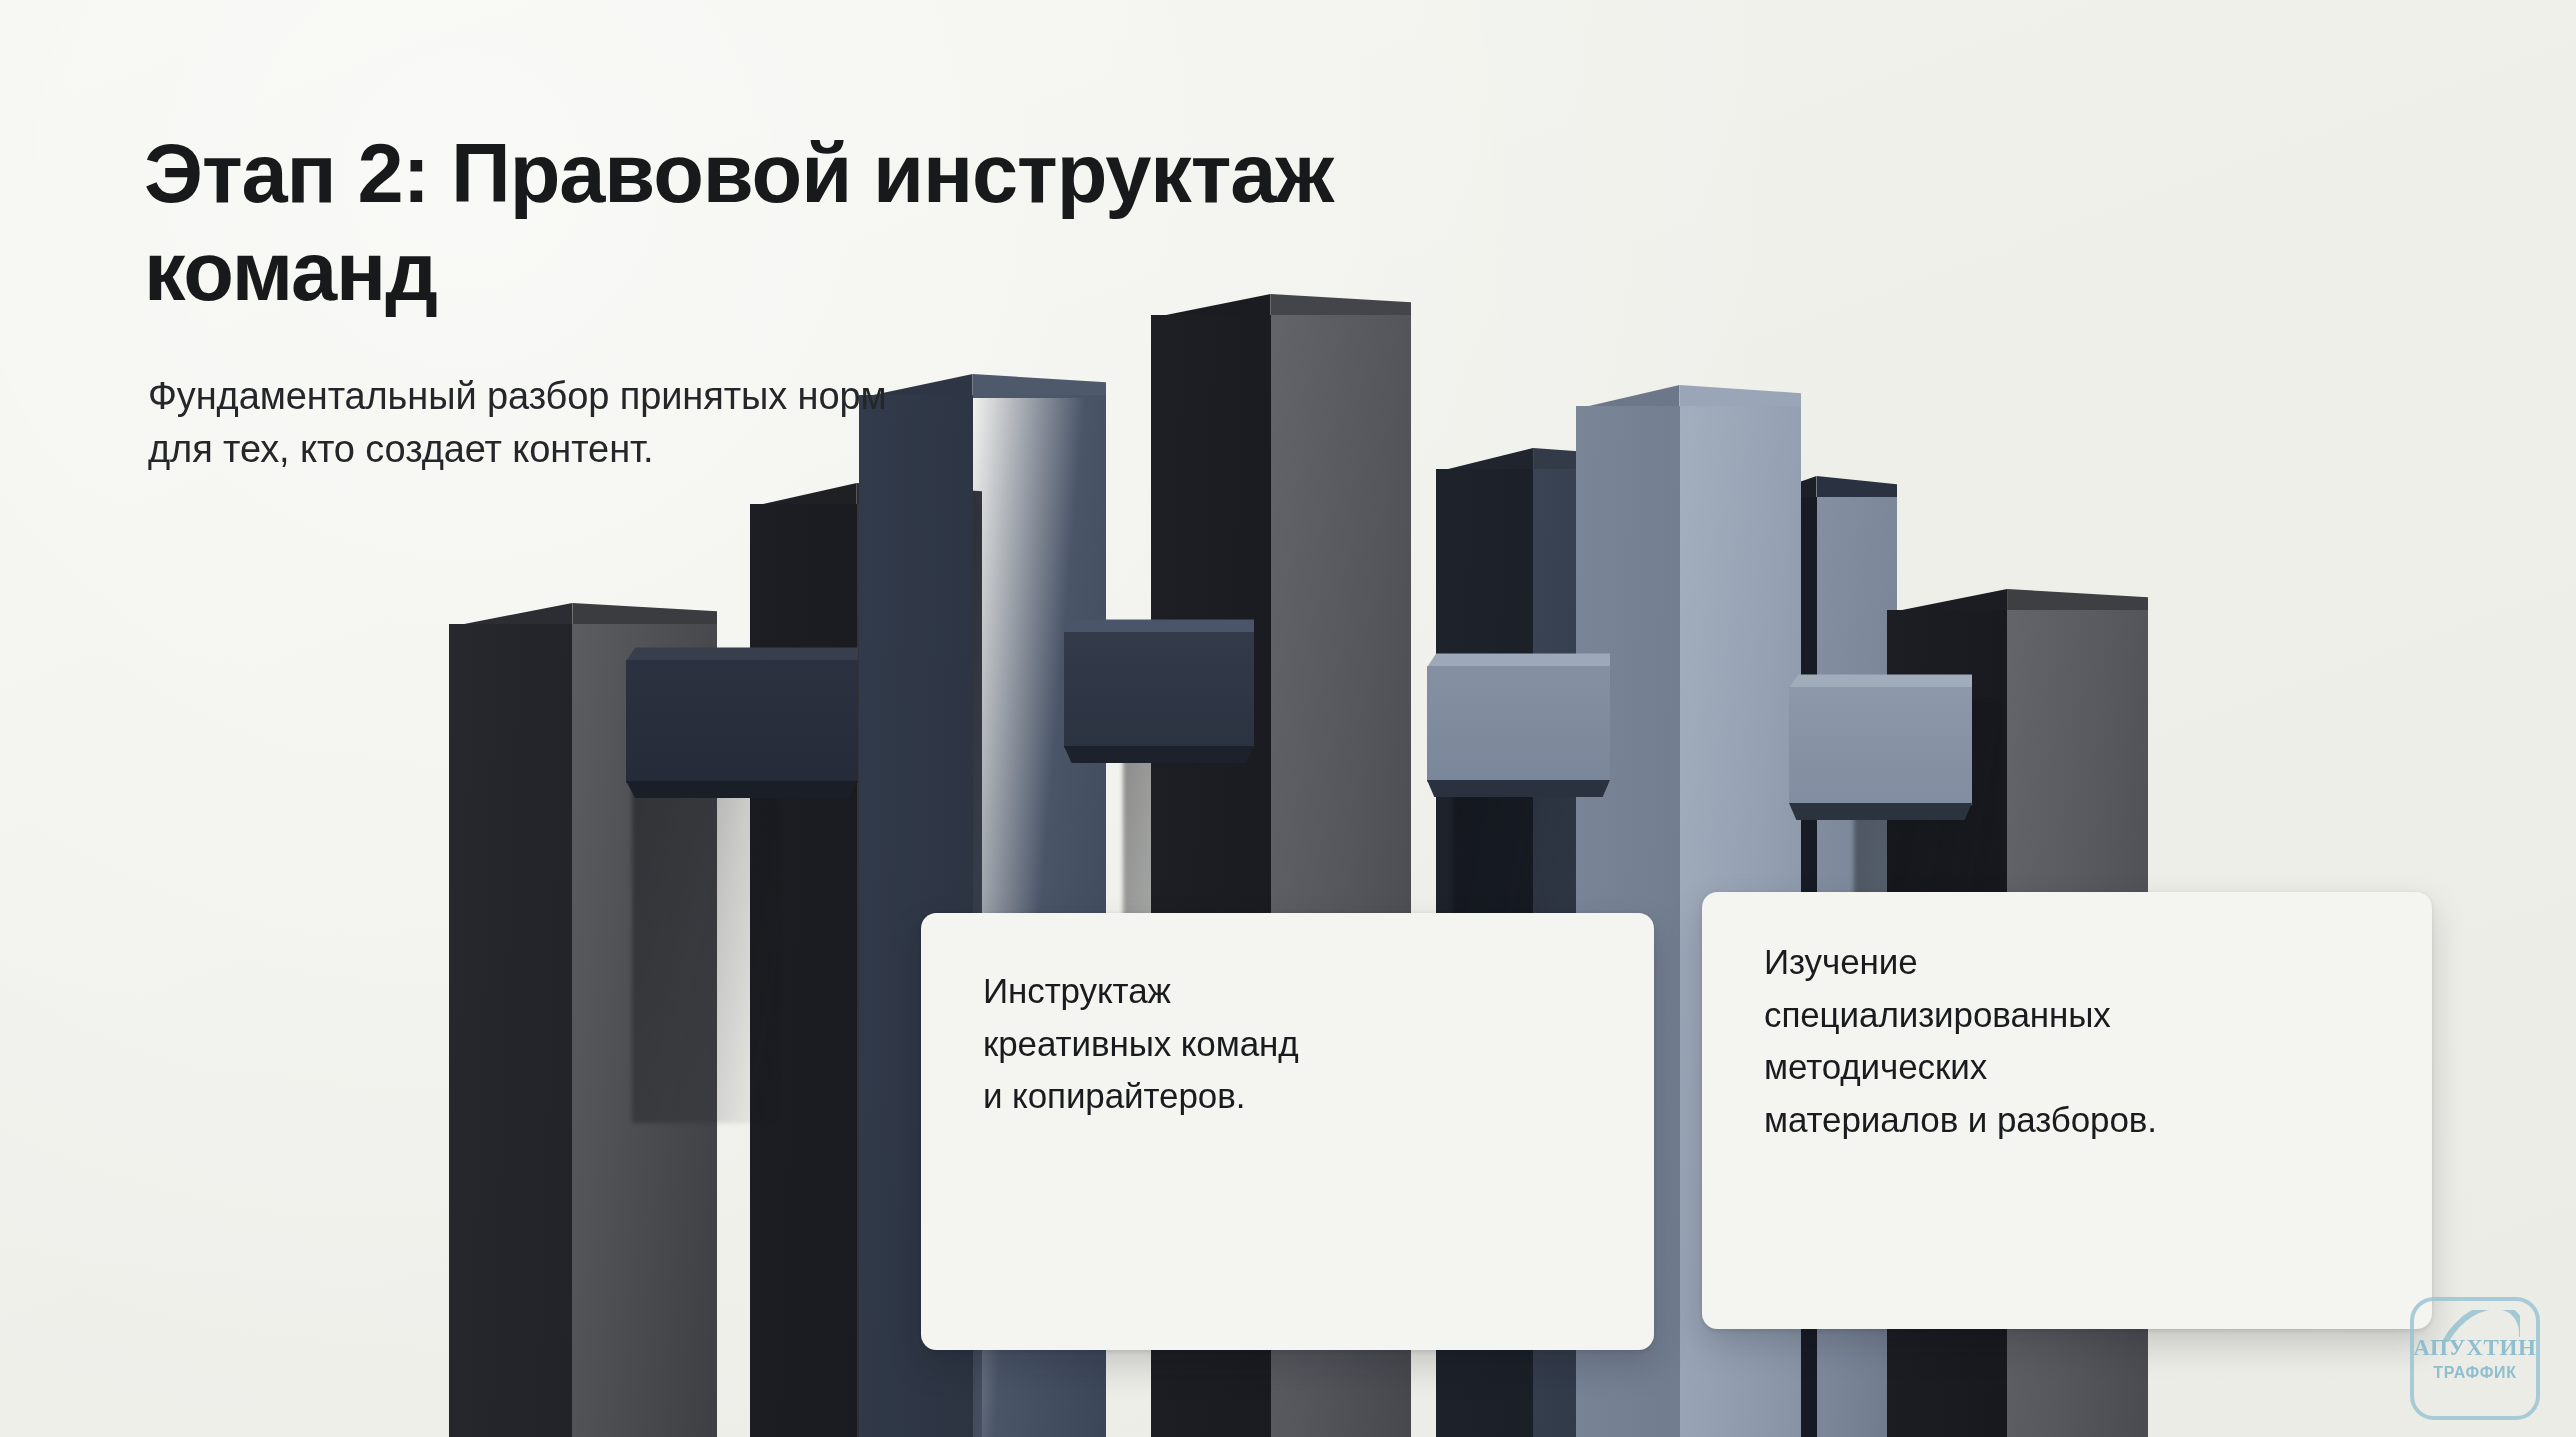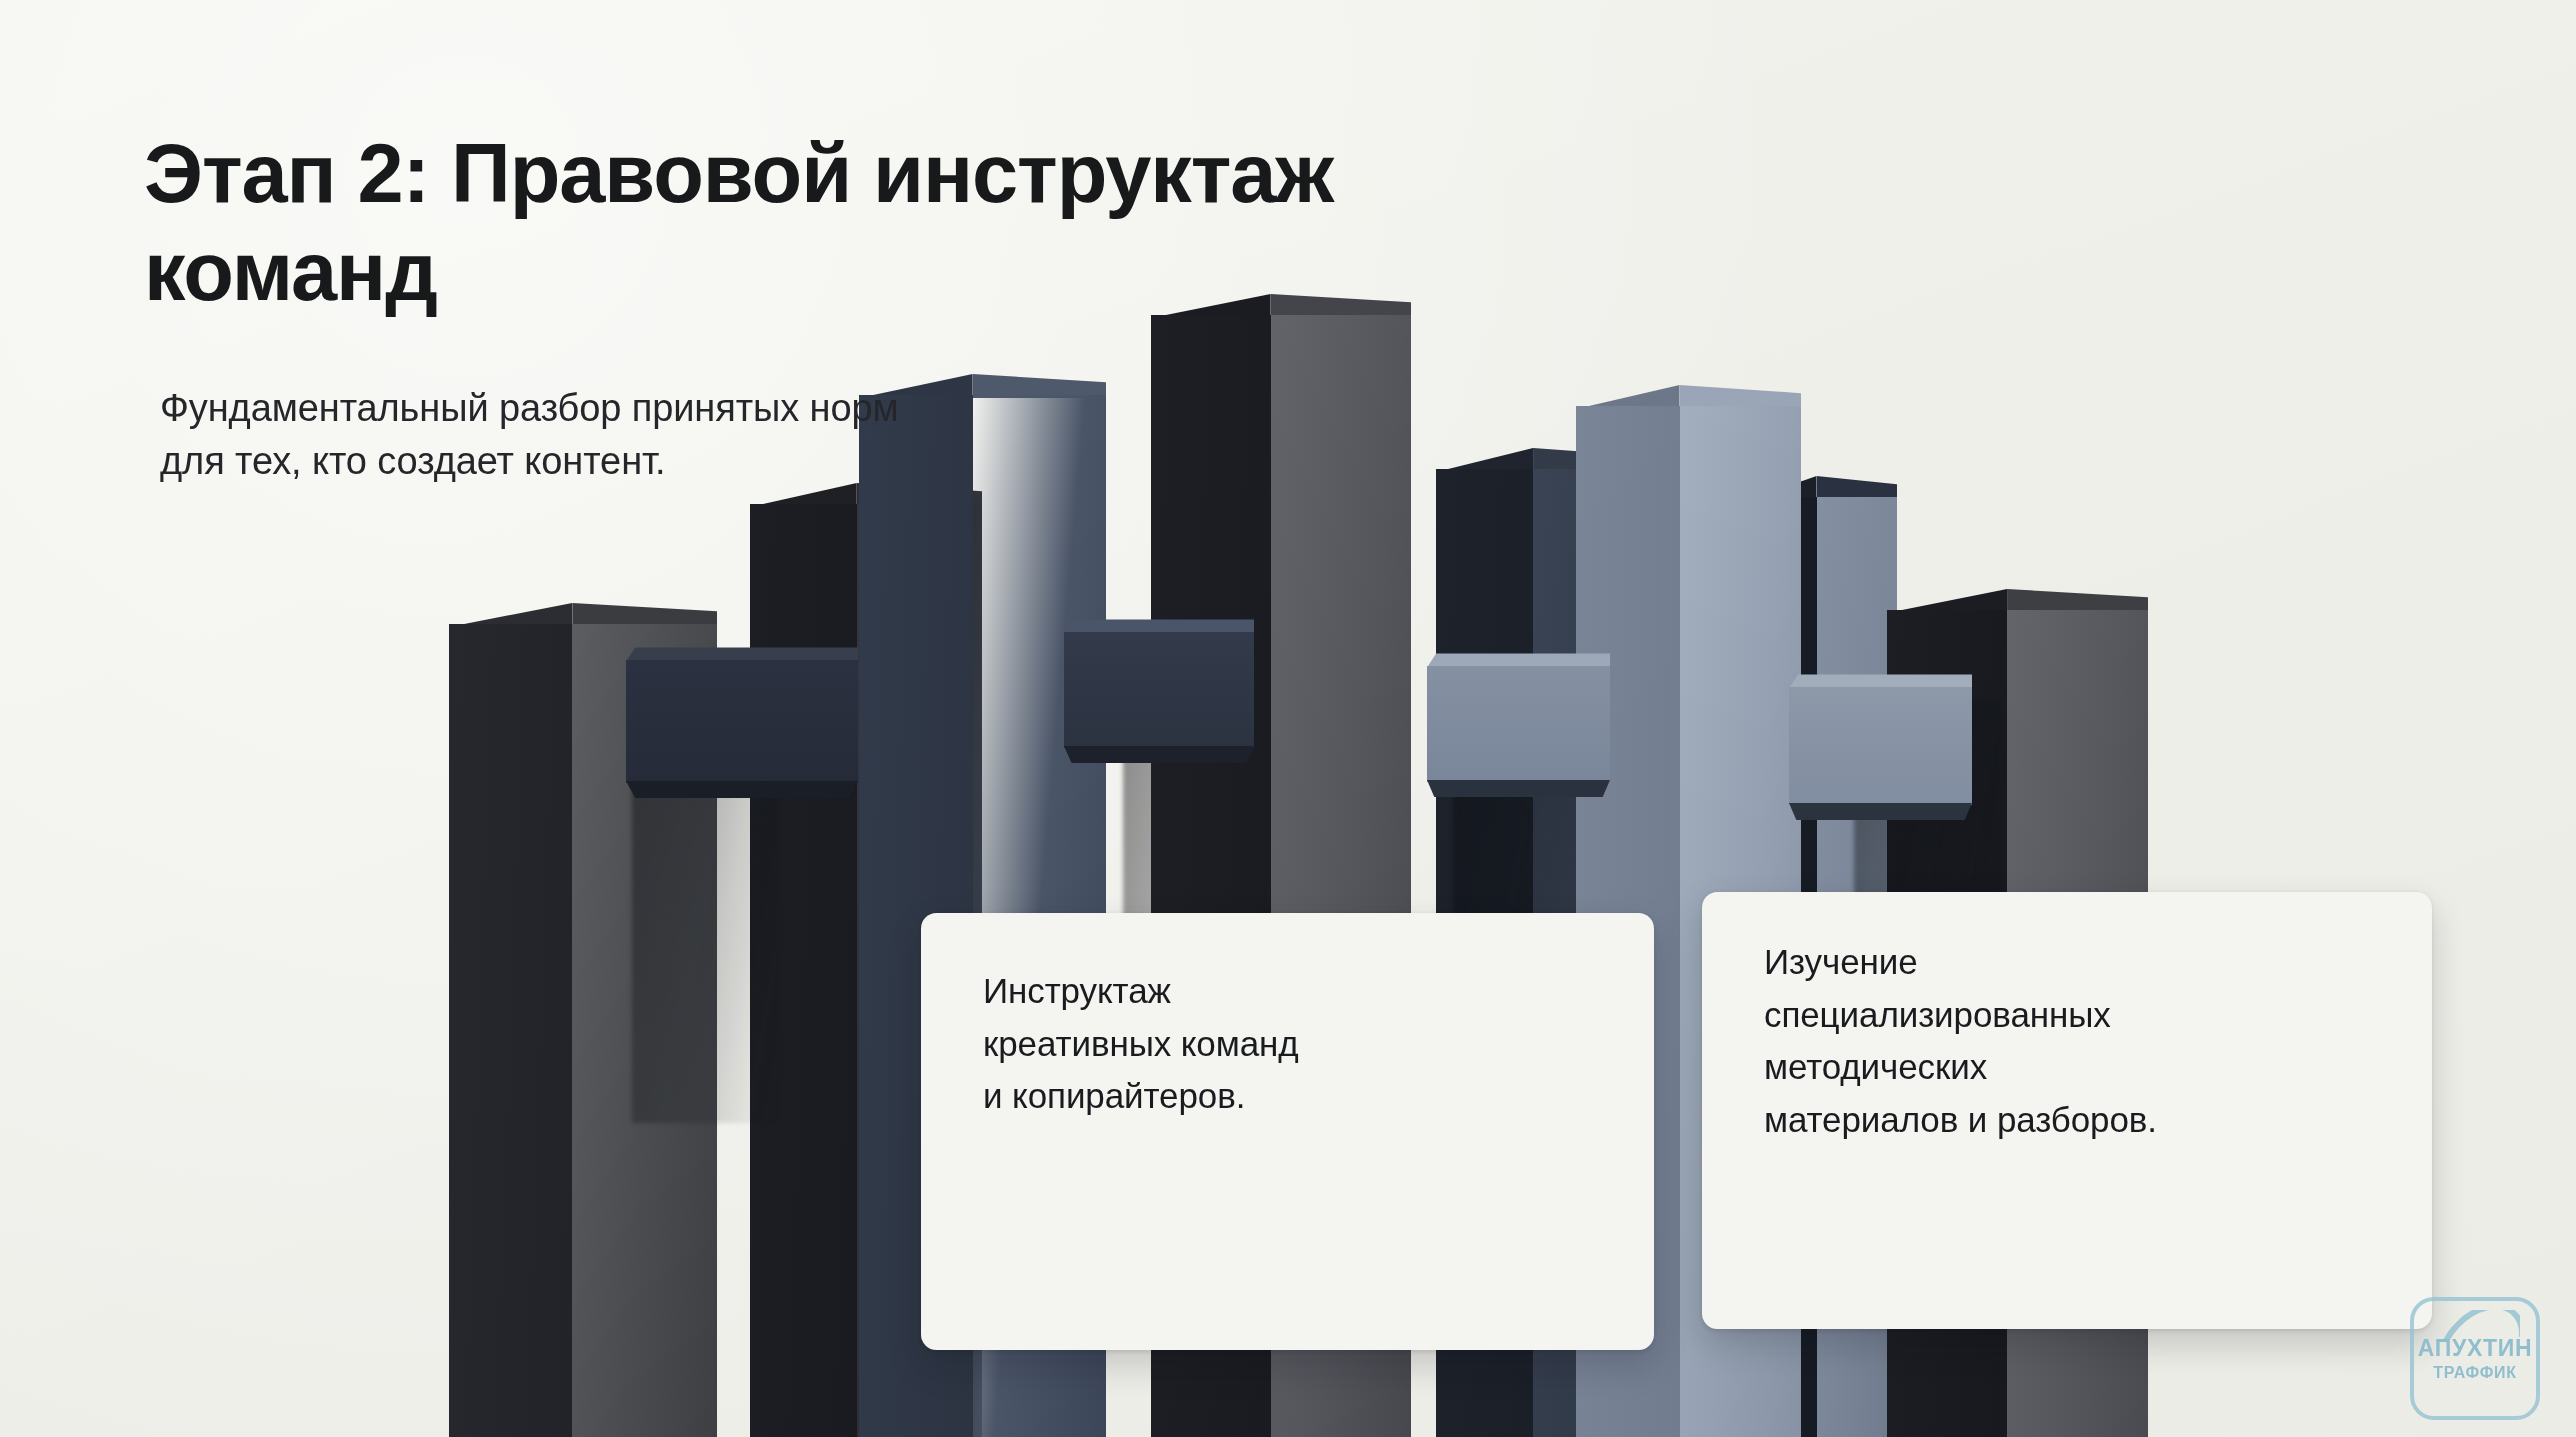--- a/index.html
+++ b/index.html
@@ -39,21 +39,21 @@
   #page-title {
     margin: 0;
     font-size: 83px;
     line-height: 1.18;
     font-weight: 700;
     letter-spacing: -1.1px;
     color: #17191B;
     white-space: pre-line;
   }
   #page-subtitle {
-    margin: 16px;
+    margin: 4px;
     padding-top: 45px;
     font-size: 38px;
     line-height: 1.40;
     font-weight: 400;
     letter-spacing: -0.1px;
     color: #24262A;
     white-space: pre-line;
   }
 
   
@@ -199,21 +199,21 @@
   }
   #watermark .wm-line1, #watermark .wm-line2 {
     position: absolute;
     left: 0; right: 0;
     text-align: center;
     color: #8FBECE;
     font-weight: 700;
     letter-spacing: 0.7px;
     font-family: "Liberation Sans", "DejaVu Sans", sans-serif;
   }
-  #watermark .wm-line1 { top: 38px; font-size: 23px; }
+  #watermark .wm-line1 { top: 38px; font-size: 23px; font-family: Liberation Serif, serif; }
   #watermark .wm-line2 { top: 67px; font-size: 16px; }
 </style>
 </head>
 <body>
 
 <div id="slide">
 
   <div id="bg-grain"></div>
 
   <div id="illustration">

